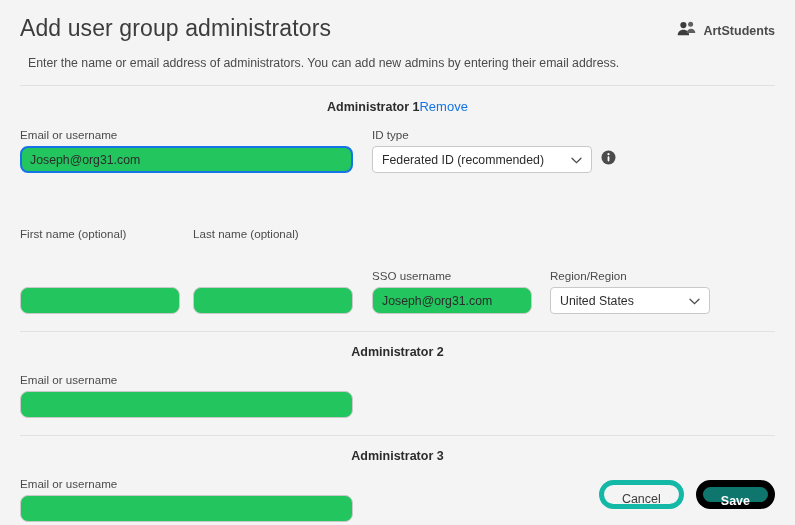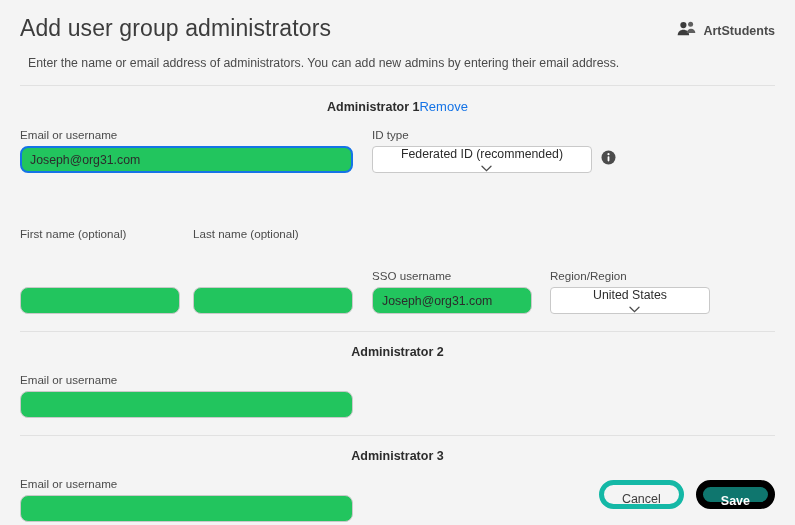--- a/index.html
+++ b/index.html
@@ -125,21 +125,20 @@
     border: 1px solid #c9c9c9;
     border-radius: 4px;
     background: #ffffff;
     display: flex;
     align-items: center;
     justify-content: space-between;
     padding: 0 9px;
     font-size: 12.3px;
     color: #2c2c2c;
     cursor: pointer;
-    flex-direction: column;
   }
   .select .chev { flex: none; margin-left: 8px; }
 
   .info-icon {
     margin-left: 9px;
     margin-bottom: 4px;
     cursor: pointer;
     flex: none;
   }
 

